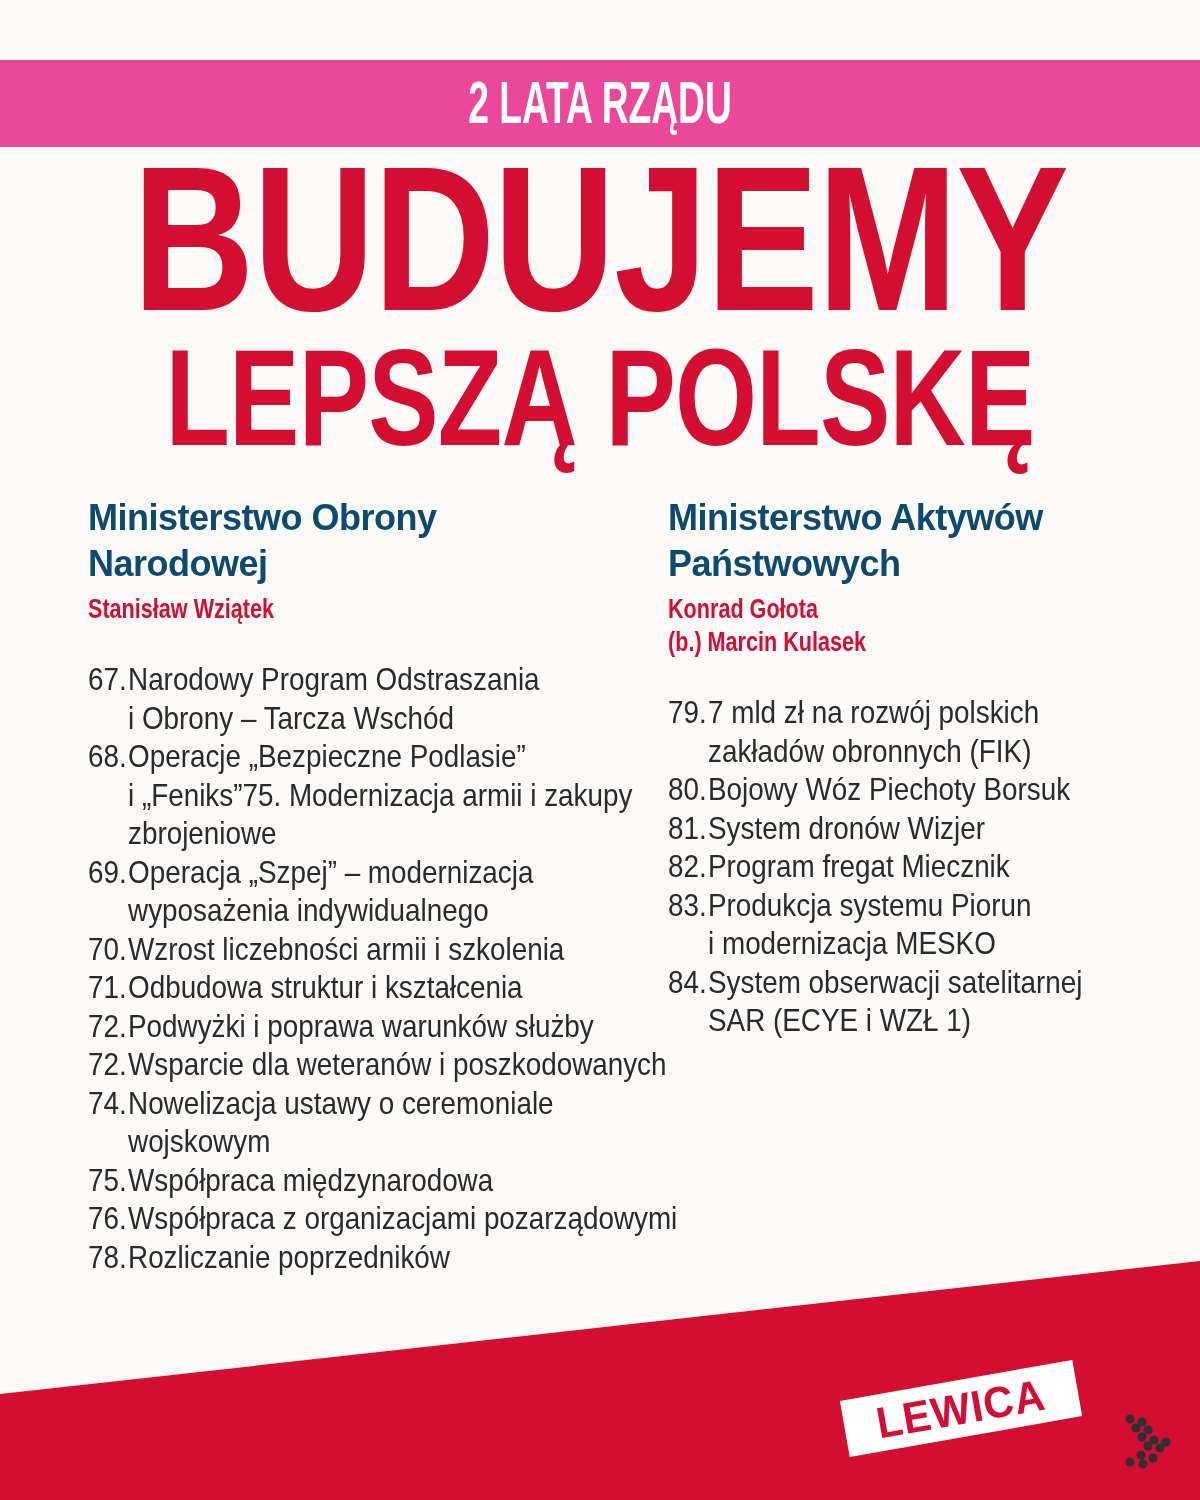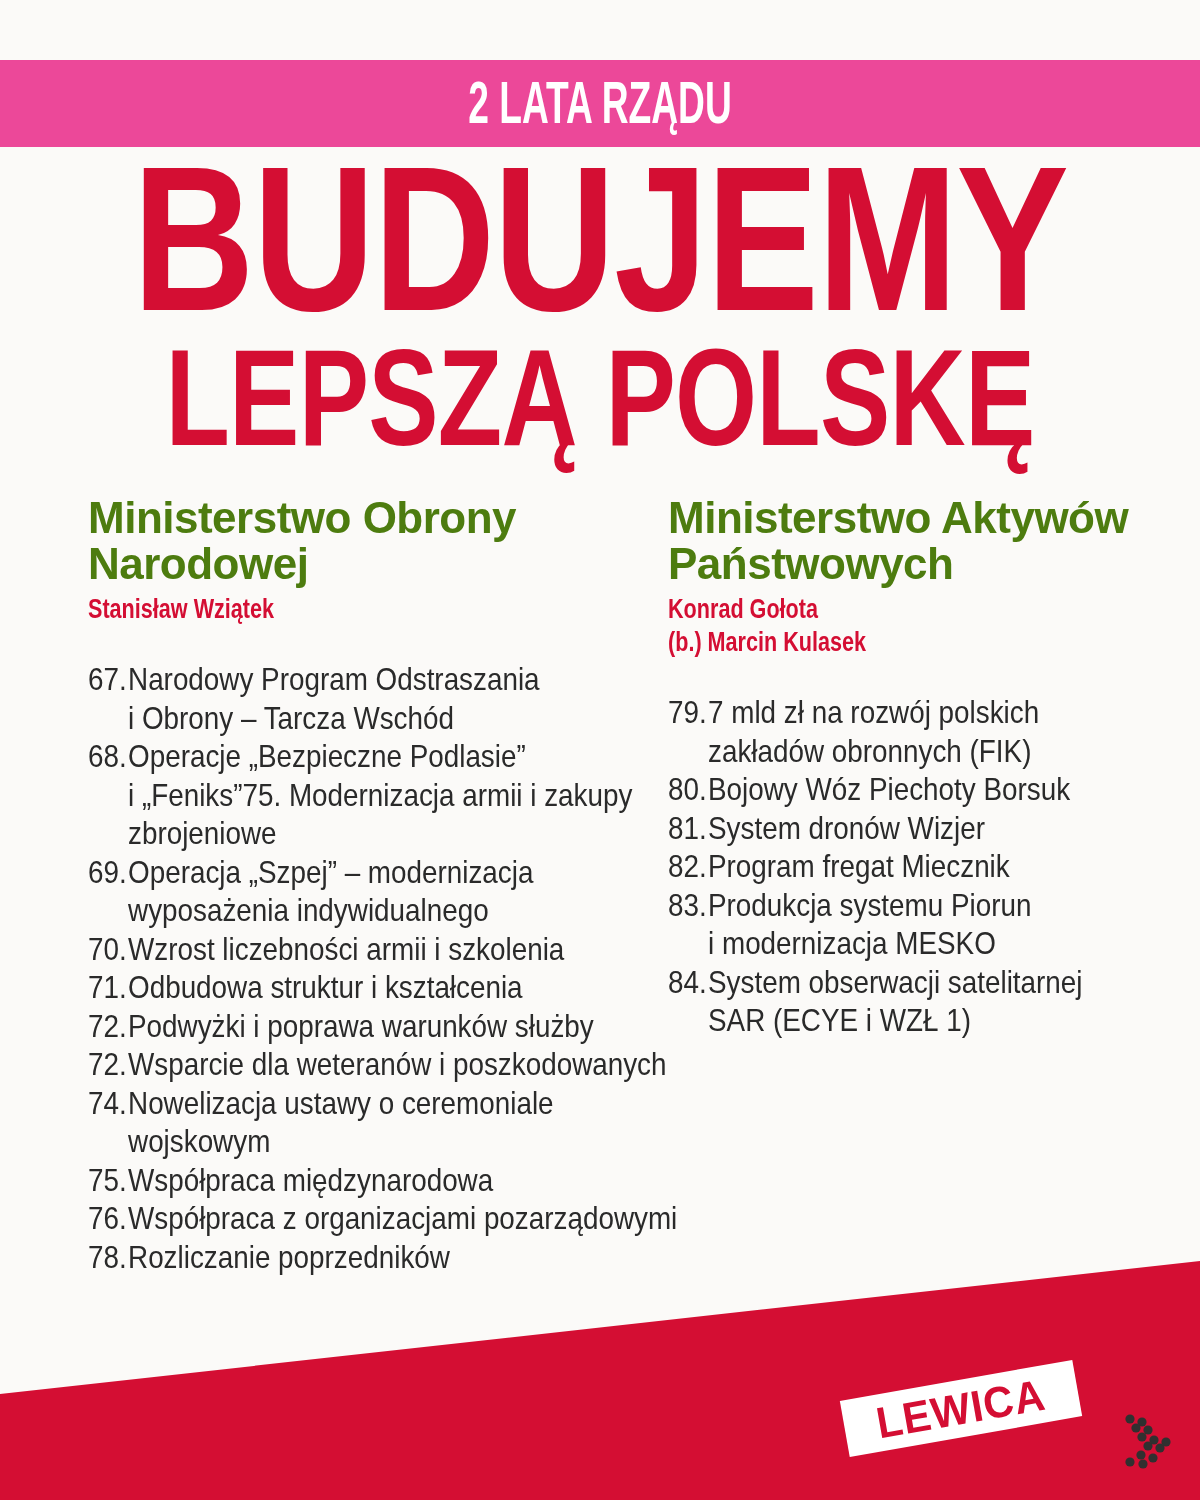--- a/index.html
+++ b/index.html
@@ -17,21 +17,21 @@
     font-weight:bold;font-size:206px;line-height:1;white-space:nowrap;
     transform:scaleX(0.82);transform-origin:50% 50%;letter-spacing:-2px;}
   .title-l2{position:absolute;left:0;top:329px;width:1200px;text-align:center;color:#D40E33;
     font-weight:bold;font-size:137px;line-height:1;white-space:nowrap;
     transform:scaleX(0.77);transform-origin:50% 50%;letter-spacing:-1px;}
 
   
   .col{position:absolute;top:495px;}
   .col-left{left:88px;width:600px;}
   .col-right{left:668px;width:520px;}
-  .ministry{margin:0;font-size:44px;line-height:46px;font-weight:bold;color:#4d7c0f;
+  .ministry{margin:0;font-size:36px;line-height:46px;font-weight:bold;color:#0c4a6e;
     white-space:pre-line;letter-spacing:-0.5px;}
   .ministers{margin-top:6px;font-size:27px;line-height:33px;font-weight:bold;color:#D40E33;
     white-space:pre-line;transform:scaleX(0.80);transform-origin:0 0;width:125%;}
   .list{margin-top:34px;transform:scaleX(0.87);transform-origin:0 0;width:115%;}
   .item{display:flex;align-items:flex-start;font-size:32px;line-height:38.5px;color:#2A2A2A;}
   .item .num{flex:0 0 46px;}
   .item .txt{flex:1;white-space:pre-line;}
 
   
   .footer-band{position:absolute;left:0;top:1261px;width:1200px;height:239px;background:#D40E33;

